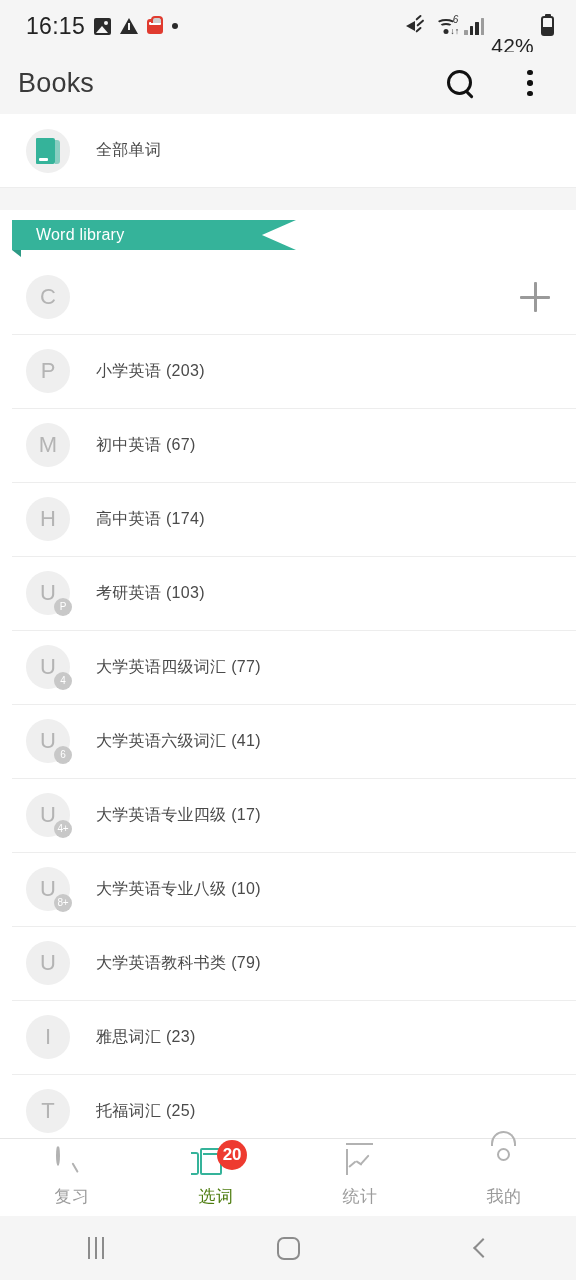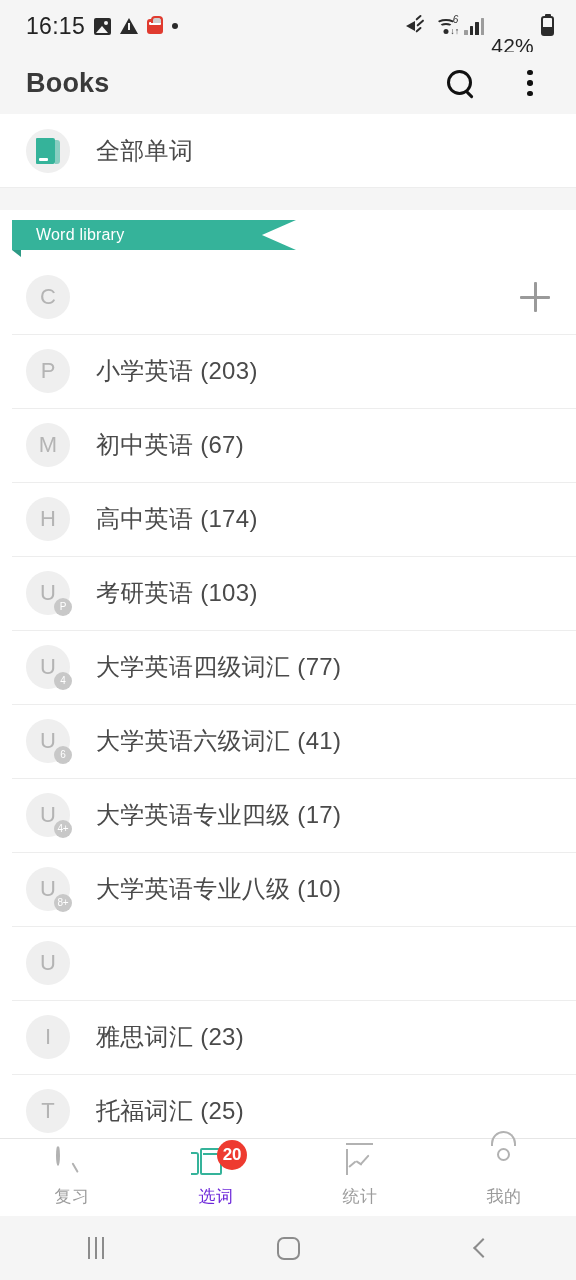--- a/index.html
+++ b/index.html
@@ -126,23 +126,22 @@
   .ic-batt::before {
     content: ""; position: absolute; left: 50%; top: -4px;
     transform: translateX(-50%); width: 6px; height: 3px;
     background: #2b2b2b; border-radius: 1px 1px 0 0;
   }
 
   
   .appbar {
     height: 62px; flex: 0 0 62px;
     display: flex; align-items: center;
-    padding: 0 26px 0 26px;
+    padding: 0 26px 0 18px;
     background: #f5f5f5;
-    font-weight: bold;
   }
   .appbar-title {
     font-size: 27px; color: #3a3a3a; letter-spacing: .2px;
   }
   .appbar-actions { margin-left: auto; display: flex; align-items: center; gap: 30px; }
   .btn-icon {
     width: 40px; height: 40px; display: flex;
     align-items: center; justify-content: center; cursor: pointer;
   }
   .ic-search { width: 27px; height: 27px; position: relative; }
@@ -192,21 +191,21 @@
   }
   .ic-book-solid .bk::after {
     content: ""; position: absolute; left: 3px; bottom: 3px;
     width: 9px; height: 3px; background: #ffffff; border-radius: 1px;
   }
   .ic-book-solid .sp {
     position: absolute; right: 0px; top: 2px; width: 5px; height: 24px;
     background: #35b39a; border-radius: 0 3px 3px 0; opacity: .55;
   }
   .row-label {
-    margin-left: 26px; font-size: 24px; color: #4a4a4a; letter-spacing: .3px;
+    margin-left: 26px; font-size: 16px; color: #4a4a4a; letter-spacing: .3px;
   }
 
   .gap { height: 22px; background: #f5f5f5; }
 
   .lib-card { background: #fff; padding-top: 10px; position: relative; }
 
   
   .ribbon-wrap { position: relative; height: 34px; margin-bottom: 6px; }
   .ribbon {
     position: absolute; left: 12px; top: 0;
@@ -249,21 +248,21 @@
     flex: 0 0 78px; height: 78px;
     background: #ffffff; border-top: 1px solid #e6e6e6;
     display: flex; align-items: stretch;
   }
   .tab {
     flex: 1 1 0; display: flex; flex-direction: column;
     align-items: center; justify-content: center; gap: 6px;
     cursor: pointer; position: relative;
   }
   .tab-label { font-size: 17px; color: #9b9b9b; letter-spacing: .5px; }
-  .tab.active .tab-label { color: #6d28d9; text-align: right; }
+  .tab.active .tab-label { color: #4d7c0f; text-align: right; }
   .tab-ico { position: relative; width: 32px; height: 32px; }
 
   
   .ic-clock {
     width: 30px; height: 30px; border-radius: 50%;
     border: 2.4px solid #b2b2b2; position: relative;
     border-top-color: transparent;
     transform: rotate(30deg);
   }
   .ic-clock::after {
@@ -469,20 +468,21 @@
             <div class="avatar">
               <span>U</span>
               <span class="avatar-badge">8+</span>
             </div>
             <div class="row-label">大学英语专业八级 (10)</div>
           </div>
           <div class="lib-row divided">
             <div class="avatar">
               <span>U</span>
             </div>
+            <div class="row-label">大学英语教科书类 (79)</div>
           </div>
           <div class="lib-row divided">
             <div class="avatar">
               <span>I</span>
             </div>
             <div class="row-label">雅思词汇 (23)</div>
           </div>
           <div class="lib-row divided">
             <div class="avatar">
               <span>T</span>

